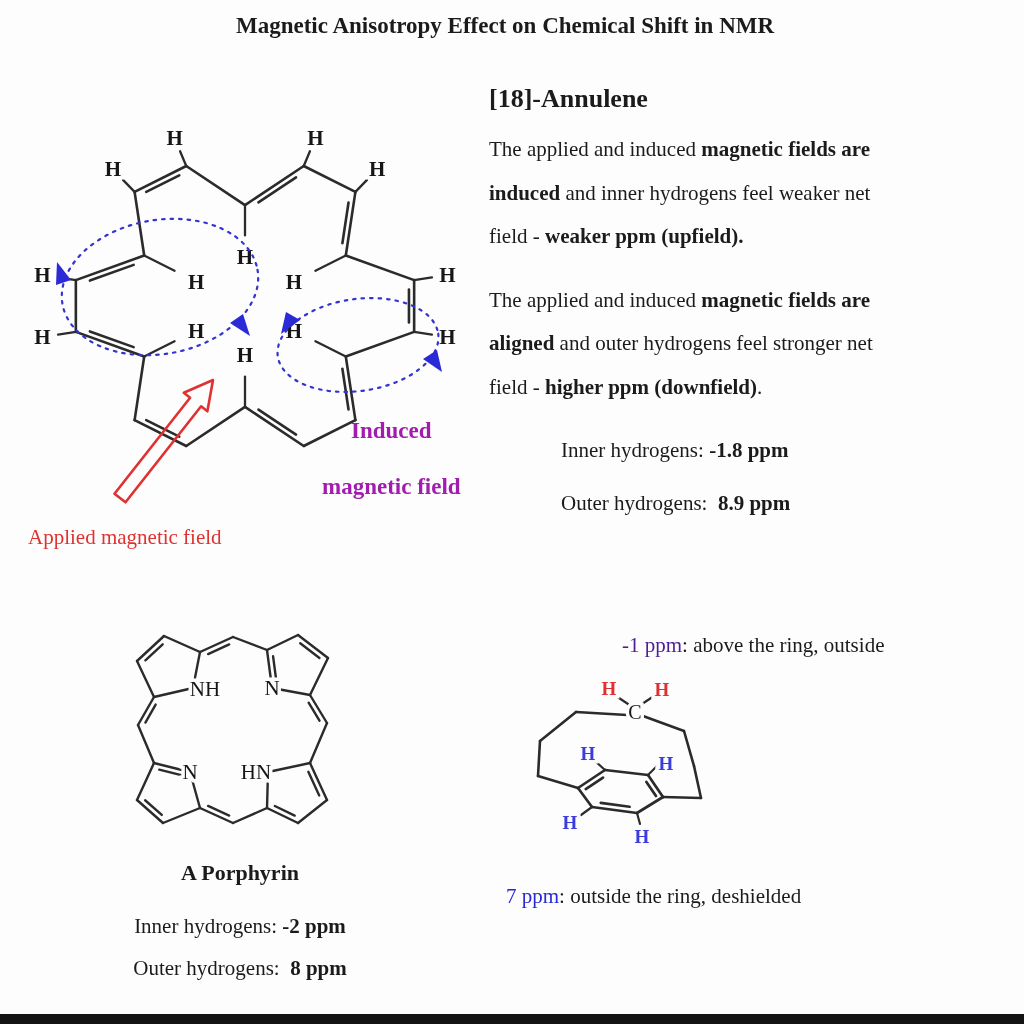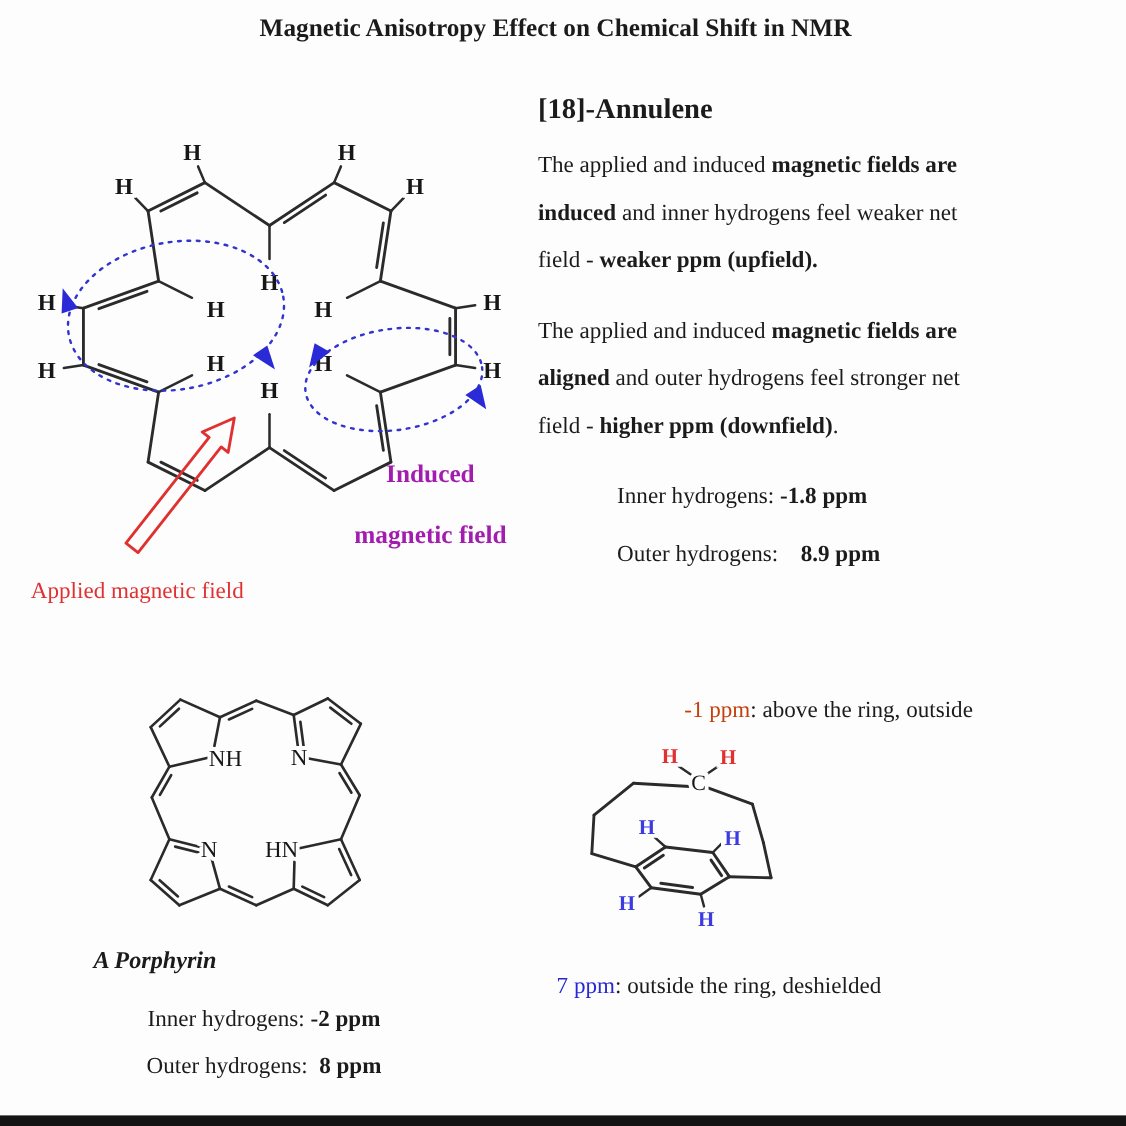--- a/index.html
+++ b/index.html
@@ -7,21 +7,21 @@
        font-family:"Liberation Serif","DejaVu Serif",serif;color:#1b1b1b;}
   .abs{position:absolute;}
   .title{top:13px;left:0;width:952px;text-align:center;font-size:23px;font-weight:bold;margin-left:29px;}
   .right-col{left:489px;top:84px;width:535px;font-size:21px;}
   .rc-heading{width:420px;text-align:left;font-weight:bold;font-size:26px;margin:0 0 14px 0;}
   .para{line-height:43.5px;margin:0 0 20px 0;}
   .ppm-line{line-height:43px;margin:14px 0 10px 72px;}
   .ppm-line2{line-height:43px;margin:0 0 0 72px;}
   .blue-label{color:#a21caf;font-size:23px;font-weight:bold;}
   .red-label{color:#e03131;font-size:21px;margin-top:14px;}
-  .caption{left:85px;top:860px;width:310px;text-align:left;font-weight:bold;font-size:22px;font-style:italic;}
+  .caption{left:85px;top:860px;width:310px;text-align:center;font-weight:bold;font-size:22px;}
   .porph-line{left:85px;width:310px;text-align:center;font-size:21px;}
   .note-line{font-size:21px;}
   .bottom-bar{left:0;top:1014px;width:1024px;height:10px;background:#141414;}
   svg{position:absolute;}
   svg text{font-family:"Liberation Serif","DejaVu Serif",serif;}
 </style>
 </head>
 <body>
 
 <div class="abs title">Magnetic Anisotropy Effect on Chemical Shift in NMR</div>
@@ -93,21 +93,21 @@
 
 <div class="abs blue-label" style="left:351px;top:418px;">Induced</div>
 <div class="abs blue-label" style="left:322px;top:474px;">magnetic field</div>
 <div class="abs red-label" style="left:28px;top:511px;">Applied magnetic field</div>
 
 <div class="abs right-col">
   <div class="rc-heading">[18]-Annulene</div>
   <div class="para"><span>The applied and induced </span><span style="font-weight: bold;">magnetic fields are</span><br><span style="font-weight: bold;">induced</span><span> and inner hydrogens feel weaker net</span><br><span>field - </span><span style="font-weight: bold;">weaker ppm (upfield).</span></div>
   <div class="para"><span>The applied and induced </span><span style="font-weight: bold;">magnetic fields are</span><br><span style="font-weight: bold;">aligned</span><span> and outer hydrogens feel stronger net</span><br><span>field - </span><span style="font-weight: bold;">higher ppm (downfield)</span><span>.</span></div>
   <div class="ppm-line"><span>Inner hydrogens: </span><span style="font-weight: bold;">-1.8 ppm</span></div>
-  <div class="ppm-line2"><span>Outer hydrogens:&nbsp; </span><span style="font-weight: bold; margin-left: 10px;">8.9 ppm</span></div>
+  <div class="ppm-line2"><span>Outer hydrogens:&nbsp; </span><span style="font-weight: bold;">8.9 ppm</span></div>
 </div>
 
 <svg id="porphyrin-svg" style="left:85px;top:600px;" width="310" height="265" viewBox="85 600 310 265">
     <line x1="193" y1="688" x2="200" y2="652" stroke="#2b2b2b" stroke-width="2.4" stroke-linecap="round"></line>
     <line x1="193" y1="688" x2="154" y2="697" stroke="#2b2b2b" stroke-width="2.4" stroke-linecap="round"></line>
     <line x1="200" y1="652" x2="164" y2="636" stroke="#2b2b2b" stroke-width="2.4" stroke-linecap="round"></line>
     <line x1="154" y1="697" x2="137" y2="661" stroke="#2b2b2b" stroke-width="2.4" stroke-linecap="round"></line>
     <line x1="272" y1="688" x2="310" y2="695" stroke="#2b2b2b" stroke-width="2.4" stroke-linecap="round"></line>
     <line x1="267" y1="650" x2="298" y2="635" stroke="#2b2b2b" stroke-width="2.4" stroke-linecap="round"></line>
     <line x1="328" y1="658" x2="310" y2="695" stroke="#2b2b2b" stroke-width="2.4" stroke-linecap="round"></line>
@@ -179,16 +179,16 @@
     <line x1="605" y1="770" x2="595" y2="761" stroke="#2b2b2b" stroke-width="2.2" stroke-linecap="round"></line>
     <line x1="648" y1="775" x2="656" y2="767" stroke="#2b2b2b" stroke-width="2.2" stroke-linecap="round"></line>
     <line x1="592" y1="807" x2="581" y2="815" stroke="#2b2b2b" stroke-width="2.2" stroke-linecap="round"></line>
     <line x1="637" y1="813" x2="640" y2="824" stroke="#2b2b2b" stroke-width="2.2" stroke-linecap="round"></line>
     <text x="588" y="753" text-anchor="middle" dominant-baseline="central" font-size="19" font-weight="bold" fill="#3b3be0" paint-order="stroke" stroke="#fdfdfd" stroke-width="7">H</text>
     <text x="666" y="763" text-anchor="middle" dominant-baseline="central" font-size="19" font-weight="bold" fill="#3b3be0" paint-order="stroke" stroke="#fdfdfd" stroke-width="7">H</text>
     <text x="570" y="822" text-anchor="middle" dominant-baseline="central" font-size="19" font-weight="bold" fill="#3b3be0" paint-order="stroke" stroke="#fdfdfd" stroke-width="7">H</text>
     <text x="642" y="836" text-anchor="middle" dominant-baseline="central" font-size="19" font-weight="bold" fill="#3b3be0" paint-order="stroke" stroke="#fdfdfd" stroke-width="7">H</text>
   </svg>
 
-<div class="abs note-line" style="left:622px;top:633px;"><span style="color: #c2410c;">-1 ppm</span><span>: above the ring, outside</span></div>
+<div class="abs note-line" style="left:622px;top:633px;"><span style="color: #4c1d95;">-1 ppm</span><span>: above the ring, outside</span></div>
 <div class="abs note-line" style="left:506px;top:884px;"><span style="color: rgb(39, 39, 212);">7 ppm</span><span>: outside the ring, deshielded</span></div>
 
 <div class="abs bottom-bar"></div>
 
 </body></html>

